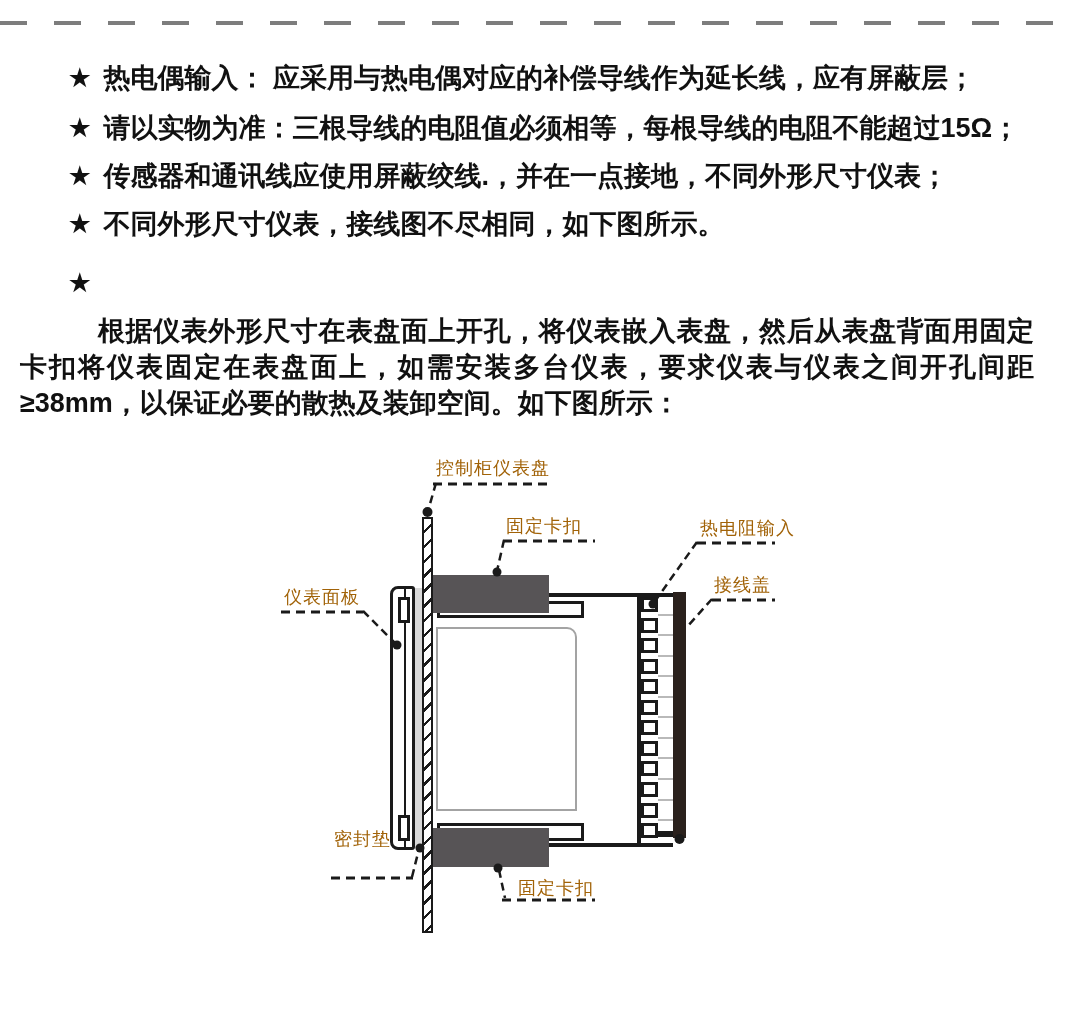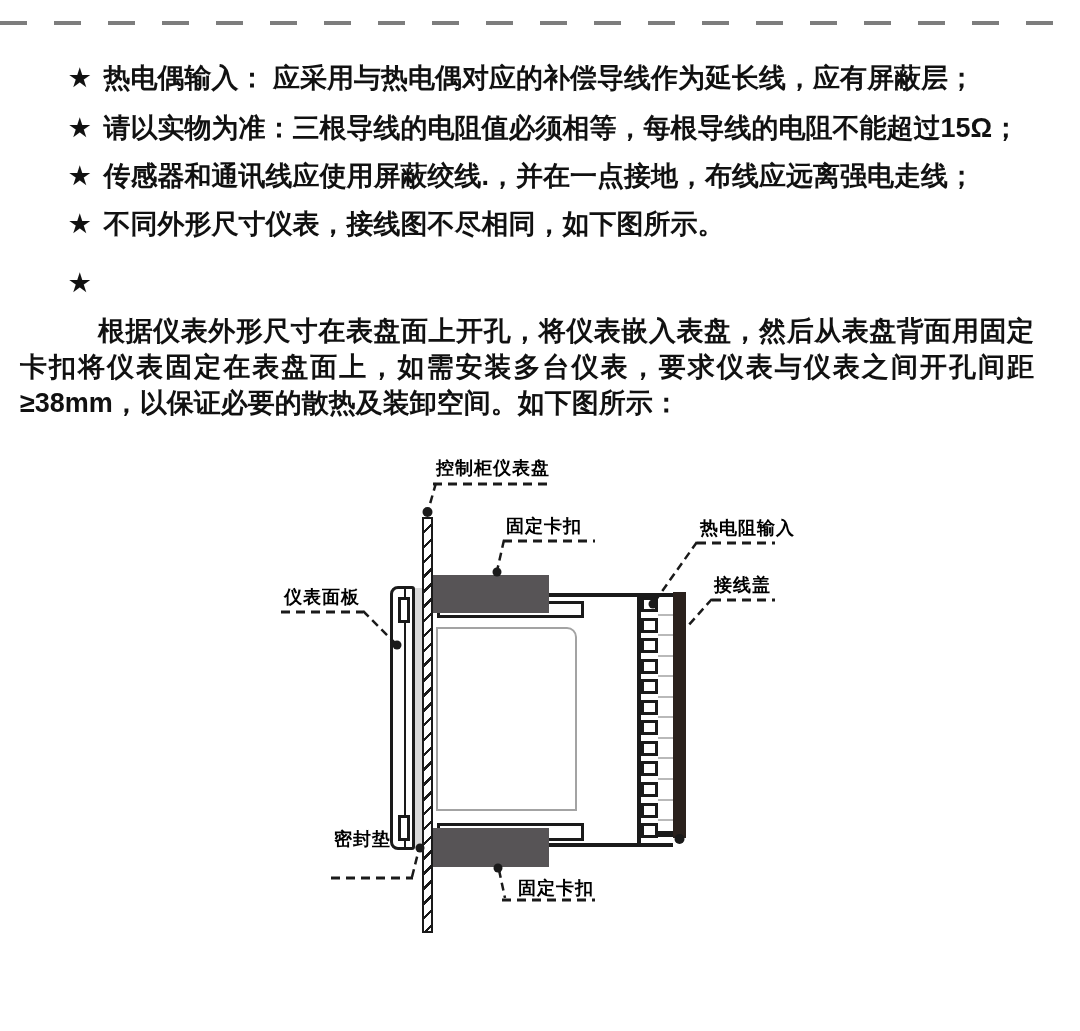--- a/index.html
+++ b/index.html
@@ -41,41 +41,41 @@
   .term-gray-line{left:658px;width:16px;height:2px;background:#b9b9b9;}
   .cover-bar{left:673px;top:152px;width:13px;height:246px;background:#2a211d;}
   .panel-bar{
     left:422px;top:77px;width:11px;height:416px;border:2px solid #1a1a1a;
     background:repeating-linear-gradient(135deg,#ffffff 0 8px,#1a1a1a 8px 10.5px);
   }
   .bezel{left:390px;top:146px;width:25px;height:264px;border:3px solid #1a1a1a;border-radius:8px 3px 3px 8px;background:#fff;}
   .bezel-inner-line{left:404px;top:149px;width:2px;height:258px;background:#1a1a1a;}
   .latch-top{left:398px;top:157px;width:12px;height:26px;border:3px solid #1a1a1a;background:#fff;}
   .latch-bottom{left:398px;top:375px;width:12px;height:26px;border:3px solid #1a1a1a;background:#fff;}
-  .dlabel{font-size:18px;font-weight:700;letter-spacing:1px;white-space:nowrap;color:#000000;}
+  .dlabel{font-size:18px;font-weight:400;letter-spacing:1px;white-space:nowrap;color:#a16207;}
   .svg-overlay{left:0;top:0;width:1080px;height:520px;pointer-events:none;}
 </style>
 </head>
 <body>
 
 <div class="page">
 
   <div class="dashed-rule"></div>
 
   <div class="bullet-row" style="top:63px">
     <span class="bullet-star">★</span>
     <span>热电偶输入： 应采用与热电偶对应的补偿导线作为延长线，应有屏蔽层；</span>
   </div>
   <div class="bullet-row" style="top:113px">
     <span class="bullet-star">★</span>
     <span>请以实物为准：三根导线的电阻值必须相等，每根导线的电阻不能超过15Ω；</span>
   </div>
   <div class="bullet-row" style="top:161px">
     <span class="bullet-star">★</span>
-    <span>传感器和通讯线应使用屏蔽绞线.，并在一点接地，布线应远离强电走线；</span>
+    <span>传感器和通讯线应使用屏蔽绞线.，并在一点接地，不同外形尺寸仪表；</span>
   </div>
   <div class="bullet-row" style="top:209px">
     <span class="bullet-star">★</span>
     <span>不同外形尺寸仪表，接线图不尽相同，如下图所示。</span>
   </div>
   <div class="bullet-row" style="top:268px">
     <span class="bullet-star">★</span>
   </div>
 
   <div class="para">根据仪表外形尺寸在表盘面上开孔，将仪表嵌入表盘，然后从表盘背面用固定卡扣将仪表固定在表盘面上，如需安装多台仪表，要求仪表与仪表之间开孔间距≥38mm，以保证必要的散热及装卸空间。如下图所示：</div>

